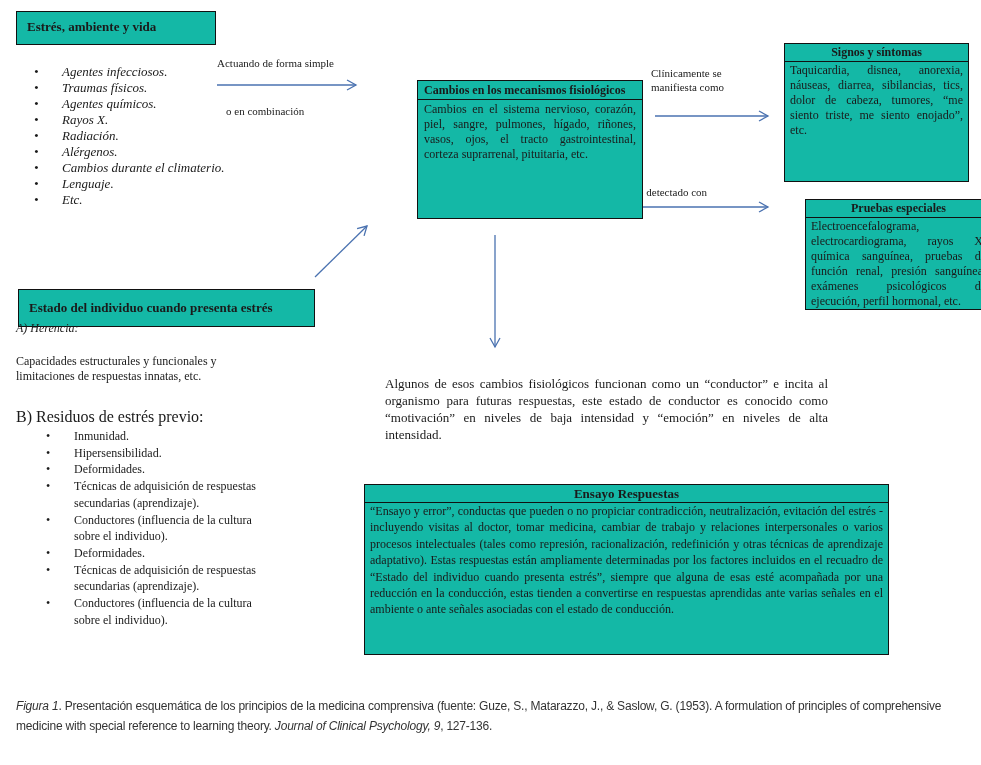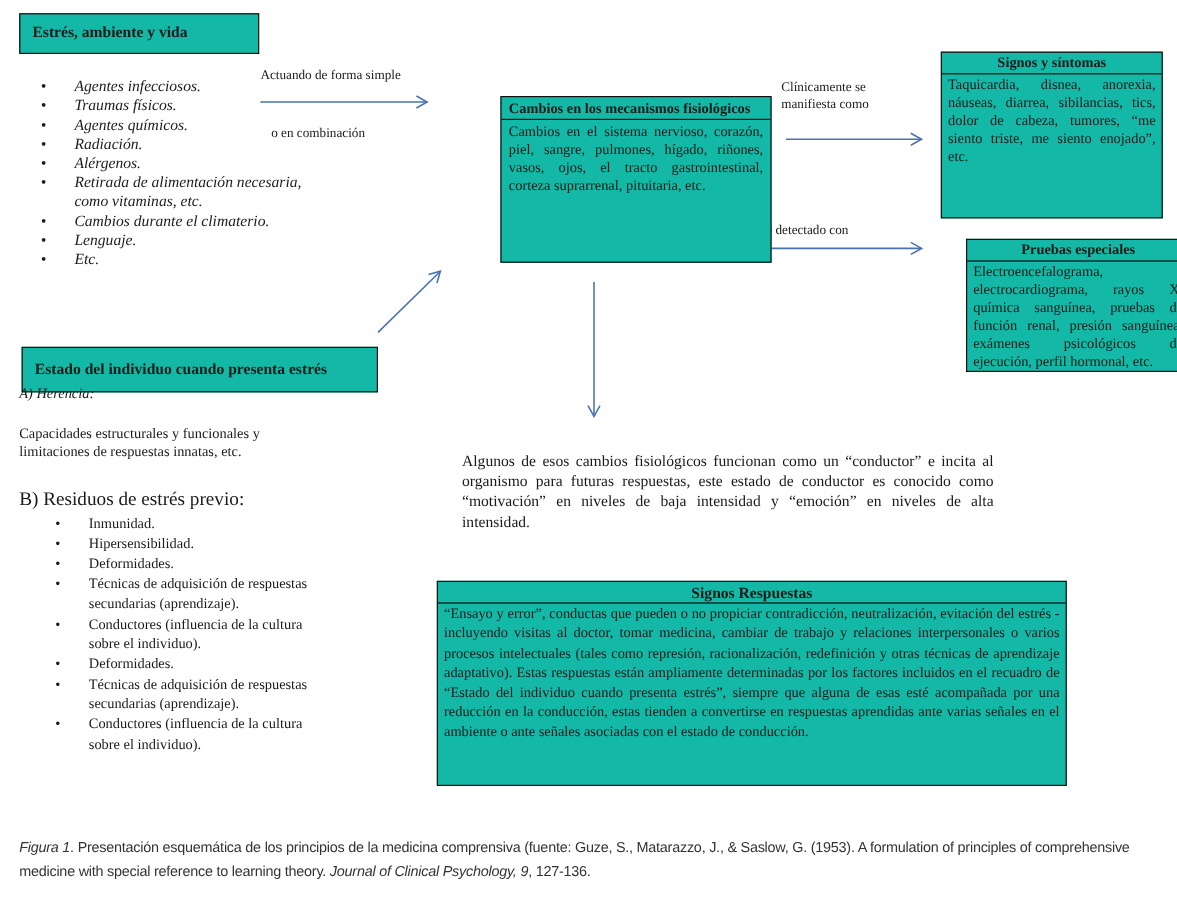--- a/index.html
+++ b/index.html
@@ -46,23 +46,23 @@
 </svg>
 
 <div class="box" style="left:16px; top:11px; width:200px; height:34px;">
   <div class="bold t13" style="padding:7px 0 0 10px;">Estrés, ambiente y vida</div>
 </div>
 
 <ul class="bul t13 abs" style="left:34px; top:64px; width:220px;font-style:italic;">
   <li>Agentes infecciosos.</li>
   <li>Traumas físicos.</li>
   <li>Agentes químicos.</li>
+  <li>Rayos X.</li>
   <li>Radiación.</li>
   <li>Alérgenos.</li>
-  <li>Retirada de alimentación necesaria, como vitaminas, etc.</li>
   <li>Cambios durante el climaterio.</li>
   <li>Lenguaje.</li>
   <li>Etc.</li>
 </ul>
 
 <div class="abs t11" style="left:217px; top:56px;">Actuando de forma simple</div>
 <div class="abs t11" style="left:226px; top:104px;">o en combinación</div>
 <div class="abs t11" style="left:651px; top:66px; width:110px;">Clínicamente se manifiesta como</div>
 <div class="abs t11" style="left:638px; top:185px;">o detectado con</div>
 
@@ -96,17 +96,17 @@
   <li>Técnicas de adquisición de respuestas secundarias (aprendizaje).</li>
   <li>Conductores (influencia de la cultura sobre el individuo).</li>
   <li>Deformidades.</li>
   <li>Técnicas de adquisición de respuestas secundarias (aprendizaje).</li>
   <li>Conductores (influencia de la cultura sobre el individuo).</li>
 </ul>
 
 <div class="abs t13 just" style="left:385px; top:375px; width:443px; line-height:17px;">Algunos de esos cambios fisiológicos funcionan como un “conductor” e incita al organismo para futuras respuestas, este estado de conductor es conocido como “motivación” en niveles de baja intensidad y “emoción” en niveles de alta intensidad.</div>
 
 <div class="box" style="left:364px; top:484px; width:525px; height:171px;">
-  <div class="hdr center t13" style="padding:1px 4px 0 4px;">Signos Respuestas</div>
+  <div class="hdr center t13" style="padding:1px 4px 0 4px;">Ensayo Respuestas</div>
   <div class="body t12 just" style="padding:0 5px; line-height:16.4px;">“Ensayo y error”, conductas que pueden o no propiciar contradicción, neutralización, evitación del estrés -incluyendo visitas al doctor, tomar medicina, cambiar de trabajo y relaciones interpersonales o varios procesos intelectuales (tales como represión, racionalización, redefinición y otras técnicas de aprendizaje adaptativo). Estas respuestas están ampliamente determinadas por los factores incluidos en el recuadro de “Estado del individuo cuando presenta estrés”, siempre que alguna de esas esté acompañada por una reducción en la conducción, estas tienden a convertirse en respuestas aprendidas ante varias señales en el ambiente o ante señales asociadas con el estado de conducción.</div>
 </div>
 
 <div class="caption"><i>Figura 1</i><span>. Presentación esquemática de los principios de la medicina comprensiva (fuente: Guze, S., Matarazzo, J., &amp; Saslow, G. (1953). A formulation of principles of comprehensive medicine with special reference to learning theory. </span><i>Journal of Clinical Psychology, 9</i><span>, 127-136.</span></div>
 
 </body></html>

